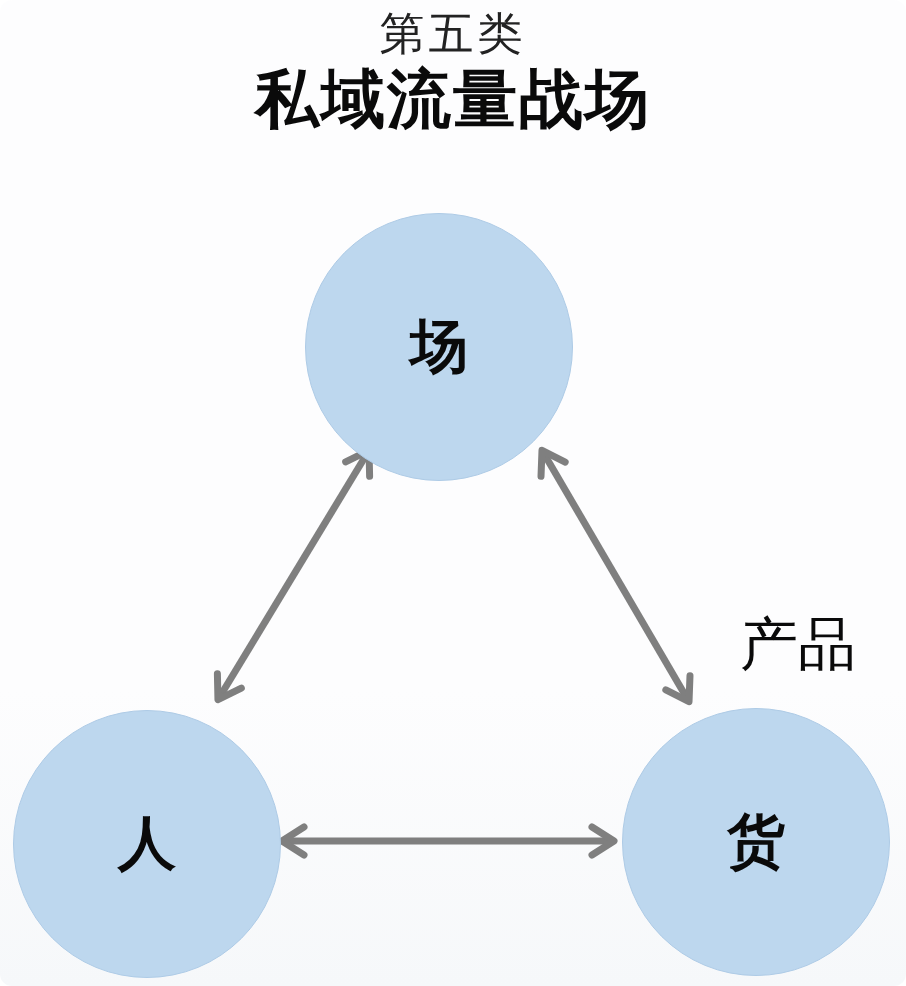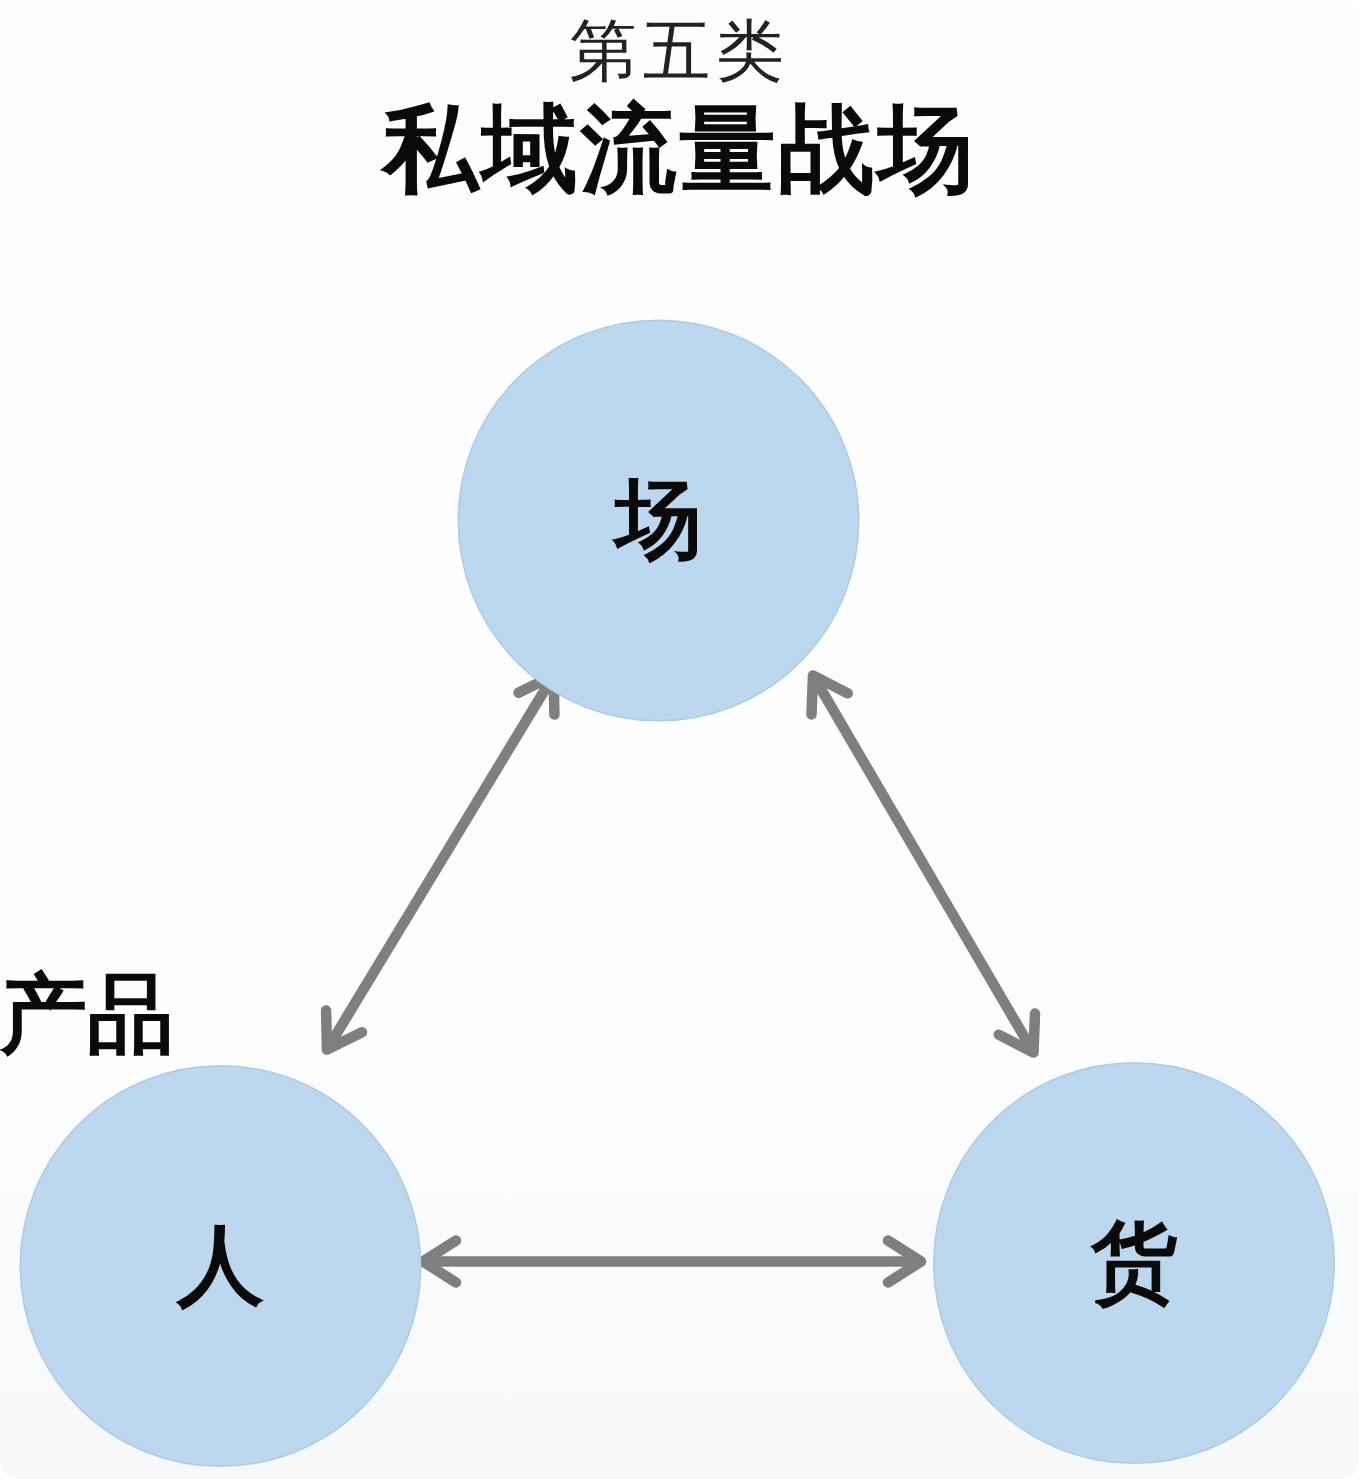--- a/index.html
+++ b/index.html
@@ -66,25 +66,25 @@
     font-size: 58px;
     font-weight: 900;
     color: #0a0a0a;
   }
   .node-top    { left: 305px; top: 213px; }
   .node-left   { left:  13px; top: 710px; }
   .node-right  { left: 622px; top: 708px; }
   .center-label {
     position: absolute;
     left: 0;
-    top: 638px;
+    top: 606px;
     width: 856px; 
-    text-align: left;
+    text-align: right;
     font-size: 58px;
-    font-weight: 700;
+    font-weight: 400;
     color: #0a0a0a;
   }
 </style>
 </head>
 <body>
 
 <div class="canvas">
 
   <div class="titles">
     <div class="subtitle">第五类</div>

